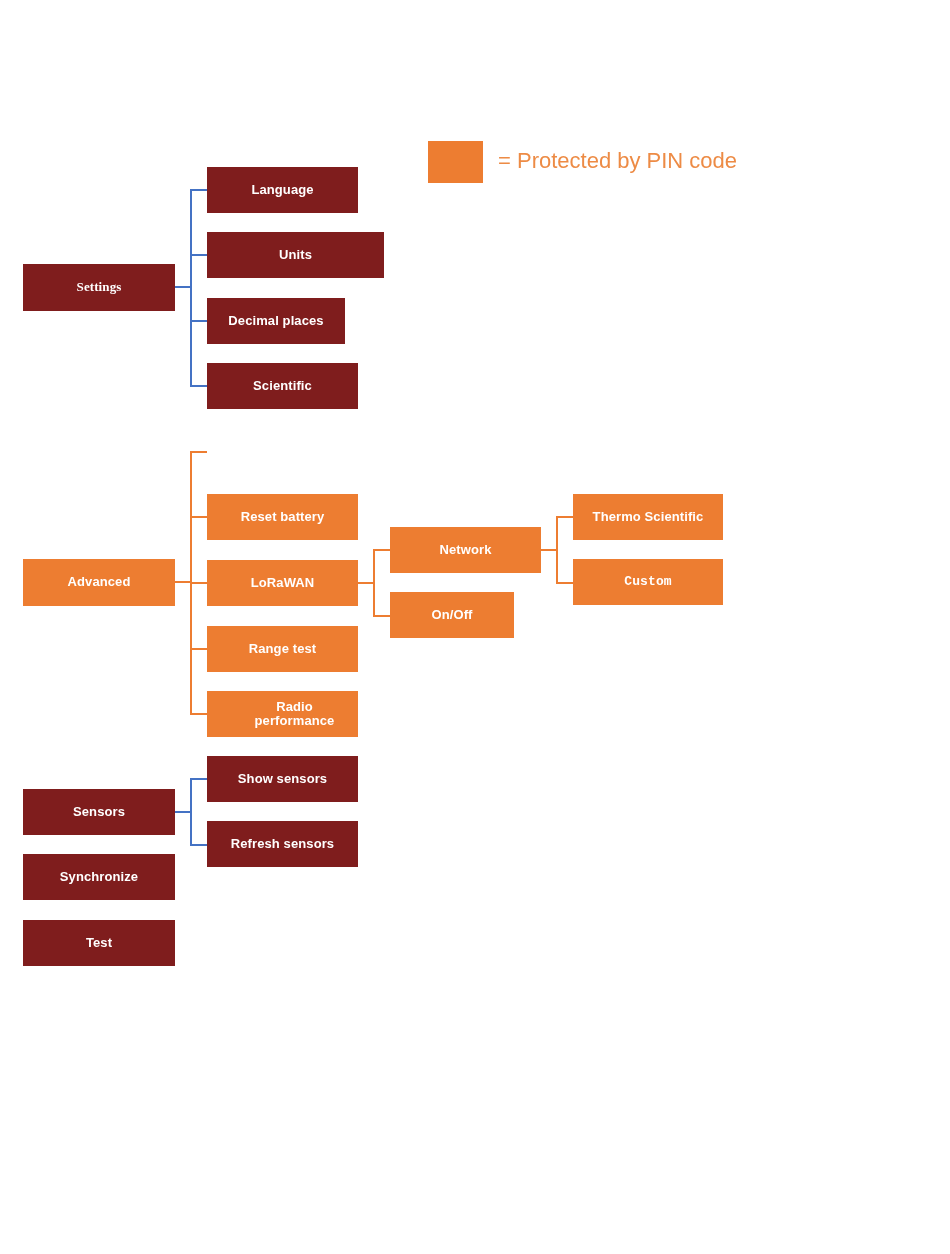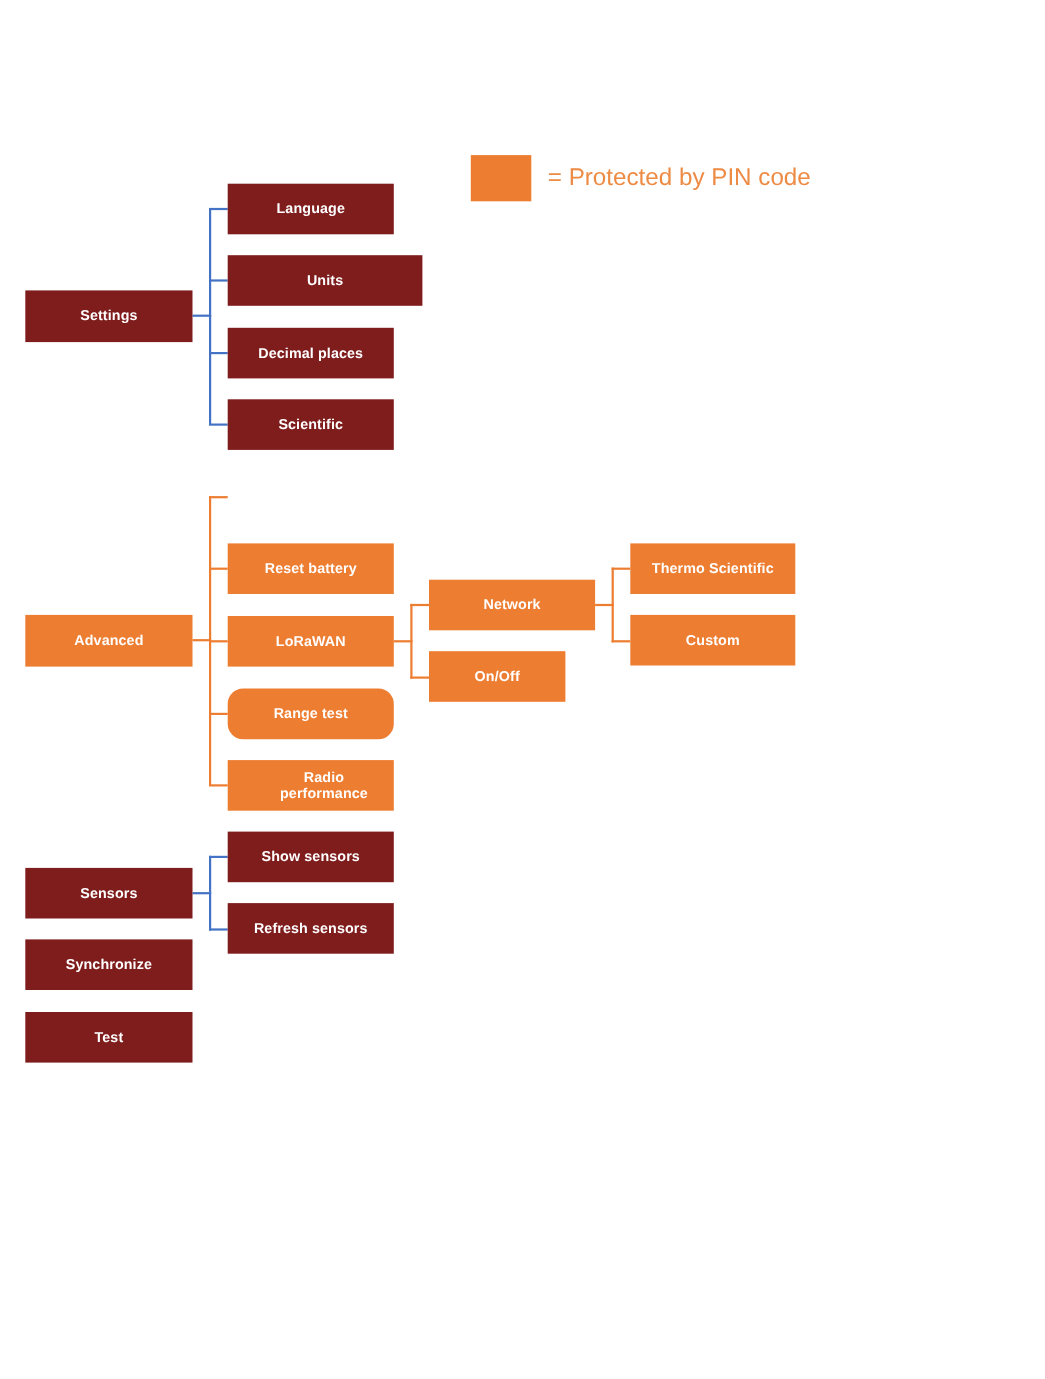--- a/index.html
+++ b/index.html
@@ -65,57 +65,57 @@
 
   <div class="connector blue" style="left:175px; top:286px; width:17px; height:2px;"></div>
 
   <div class="connector blue" style="left:190px; top:190px; width:2px; height:196px;"></div>
 
   <div class="connector blue" style="left:190px; top:189px; width:17px; height:2px;"></div>
   <div class="connector blue" style="left:190px; top:254px; width:17px; height:2px;"></div>
   <div class="connector blue" style="left:190px; top:320px; width:17px; height:2px;"></div>
   <div class="connector blue" style="left:190px; top:385px; width:17px; height:2px;"></div>
 
-  <div class="node blue" style="left:23px; top:264px; width:152px; height:47px;">Settings</div>
+  <div class="node blue" style="left:23px; top:264px; width:152px; height:47px;font-family:Liberation Serif, serif;">Settings</div>
 
   <div class="node blue" style="left:207px; top:167px; width:151px; height:46px;">Language</div>
   <div class="node blue" style="left:207px; top:232px; width:177px; height:46px;">Units</div>
-  <div class="node blue" style="left:207px; top:298px; width:151px; height:46px;">Decimal places</div>
+  <div class="node blue" style="left:207px; top:298px; width:138px; height:46px;">Decimal places</div>
   <div class="node blue" style="left:207px; top:363px; width:151px; height:46px;">Scientific</div>
 
   <div class="connector orange" style="left:175px; top:581px; width:17px; height:2px;"></div>
   <div class="connector orange" style="left:190px; top:451px; width:2px; height:263px;"></div>
   <div class="connector orange" style="left:190px; top:451px; width:17px; height:2px;"></div>
   <div class="connector orange" style="left:190px; top:516px; width:17px; height:2px;"></div>
   <div class="connector orange" style="left:190px; top:582px; width:17px; height:2px;"></div>
   <div class="connector orange" style="left:190px; top:648px; width:17px; height:2px;"></div>
   <div class="connector orange" style="left:190px; top:713px; width:17px; height:2px;"></div>
 
   <div class="node orange" style="left:23px; top:559px; width:152px; height:47px;">Advanced</div>
 
   <div class="node orange" style="left:207px; top:494px; width:151px; height:46px;">Reset battery</div>
   <div class="node orange" style="left:207px; top:560px; width:151px; height:46px;">LoRaWAN</div>
-  <div class="node orange" style="left:207px; top:626px; width:151px; height:46px;border-radius:14px;">Range test</div>
+  <div class="node orange" style="left:207px; top:626px; width:151px; height:46px;">Range test</div>
   <div class="node orange" style="left:207px; top:691px; width:151px; height:46px;padding-left:28px;">Radio performance</div>
 
   <div class="connector orange" style="left:358px; top:582px; width:17px; height:2px;"></div>
   <div class="connector orange" style="left:373px; top:549px; width:2px; height:68px;"></div>
   <div class="connector orange" style="left:373px; top:549px; width:17px; height:2px;"></div>
   <div class="connector orange" style="left:373px; top:615px; width:17px; height:2px;"></div>
 
   <div class="node orange" style="left:390px; top:527px; width:151px; height:46px;">Network</div>
   <div class="node orange" style="left:390px; top:592px; width:124px; height:46px;">On/Off</div>
 
   <div class="connector orange" style="left:541px; top:549px; width:17px; height:2px;"></div>
   <div class="connector orange" style="left:556px; top:516px; width:2px; height:68px;"></div>
   <div class="connector orange" style="left:556px; top:516px; width:17px; height:2px;"></div>
   <div class="connector orange" style="left:556px; top:582px; width:17px; height:2px;"></div>
 
   <div class="node orange" style="left:573px; top:494px; width:150px; height:46px;">Thermo  Scientific</div>
-  <div class="node orange" style="left:573px; top:559px; width:150px; height:46px;">Custom</div>
+  <div class="node orange" style="left:573px; top:559px; width:150px; height:46px;font-family:Liberation Mono, monospace;">Custom</div>
 
   <div class="connector blue" style="left:175px; top:811px; width:17px; height:2px;"></div>
   <div class="connector blue" style="left:190px; top:778px; width:2px; height:68px;"></div>
   <div class="connector blue" style="left:190px; top:778px; width:17px; height:2px;"></div>
   <div class="connector blue" style="left:190px; top:844px; width:17px; height:2px;"></div>
 
   <div class="node blue" style="left:23px; top:789px; width:152px; height:46px;">Sensors</div>
 
   <div class="node blue" style="left:207px; top:756px; width:151px; height:46px;">Show sensors</div>
   <div class="node blue" style="left:207px; top:821px; width:151px; height:46px;">Refresh sensors</div>

